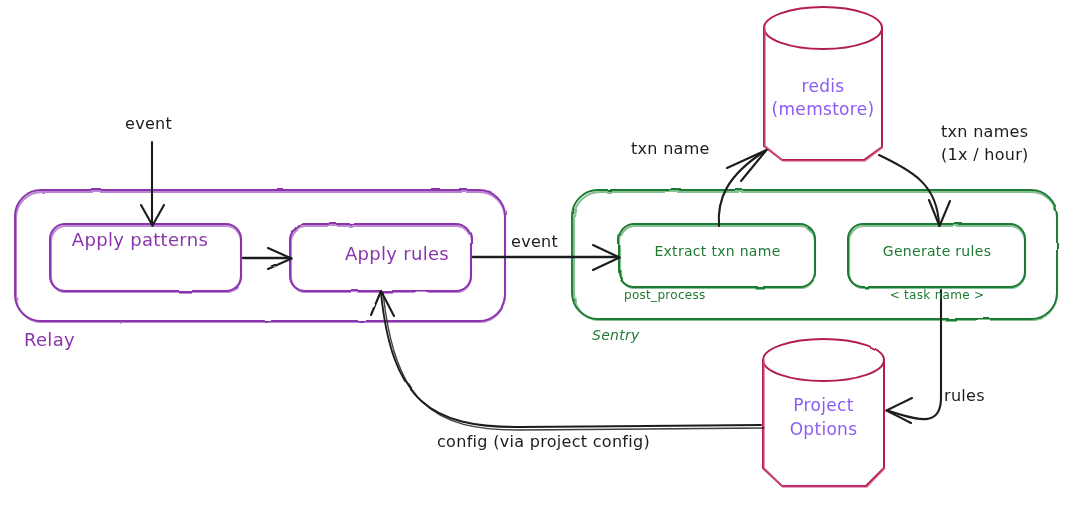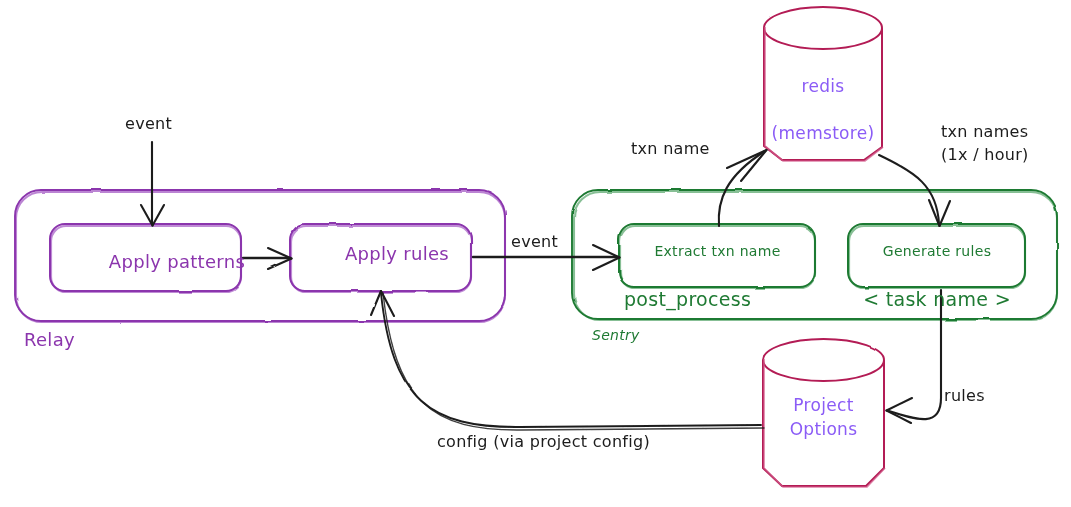--- a/index.html
+++ b/index.html
@@ -29,21 +29,21 @@
     position: absolute;
     white-space: pre;
     font-family: "DejaVu Sans", sans-serif;
     letter-spacing: 0.3px;
     line-height: 1.22;
   }
   .lbl-black { color: #1c1c1c; font-size: 16px; }
   .lbl-purple { color: #8b35ad; font-size: 18px; }
   .lbl-green { color: #1f7a33; font-size: 14px; }
   .lbl-crimson { color: #8b5cf6; font-size: 17px; text-align: center; }
-  .lbl-sm { font-size: 19px; }
+  .lbl-sm { font-size: 12px; }
   .ctr { text-align: center; }
 </style>
 </head>
 <body>
 
 <div id="canvas">
 
   <svg class="layer" viewBox="0 0 1071 507">
     <defs>
       <filter id="rough" x="-20%" y="-20%" width="140%" height="140%">
@@ -144,31 +144,31 @@
         <path d="M 764 428 L 521 430 C 432 431 395 402 383 293" stroke-width="1.4" opacity="0.85"></path>
         <path d="M 371 315 L 381 291"></path>
         <path d="M 394 316 L 381 291"></path>
       </g>
     </g>
   </svg>
 
   <div class="lbl lbl-purple" style="left:24px; top:329px;">Relay</div>
   <div class="lbl lbl-green" style="left:592px; top:327px;font-style:italic;">Sentry</div>
 
-  <div class="lbl lbl-purple ctr" style="left:51px; top:251px; width:178px;padding-left:37px;">Apply patterns</div>
+  <div class="lbl lbl-purple ctr" style="left:51px; top:229px; width:178px;">Apply patterns</div>
   <div class="lbl lbl-purple ctr" style="left:291px; top:243px; width:180px;margin-left:16px;">Apply rules</div>
 
   <div class="lbl lbl-green ctr" style="left:620px; top:243px; width:195px;">Extract txn name</div>
   <div class="lbl lbl-green lbl-sm" style="left:624px; top:288px;">post_process</div>
 
   <div class="lbl lbl-green ctr" style="left:849px; top:243px; width:176px;">Generate rules</div>
   <div class="lbl lbl-green lbl-sm ctr" style="left:849px; top:288px; width:176px;">&lt; task name &gt;</div>
 
   <div class="lbl lbl-crimson" style="left:763px; top:76px; width:120px;">redis</div>
-  <div class="lbl lbl-crimson" style="left:763px; top:99px; width:120px;margin-top:24px;">(memstore)</div>
+  <div class="lbl lbl-crimson" style="left:763px; top:99px; width:120px;">(memstore)</div>
 
   <div class="lbl lbl-crimson" style="left:763px; top:395px; width:121px;">Project</div>
   <div class="lbl lbl-crimson" style="left:763px; top:419px; width:121px;text-align:center;">Options</div>
 
   <div class="lbl lbl-black" style="left:125px; top:114px;">event</div>
 
   <div class="lbl lbl-black" style="left:511px; top:232px;">event</div>
 
   <div class="lbl lbl-black" style="left:631px; top:139px;">txn name</div>
 

